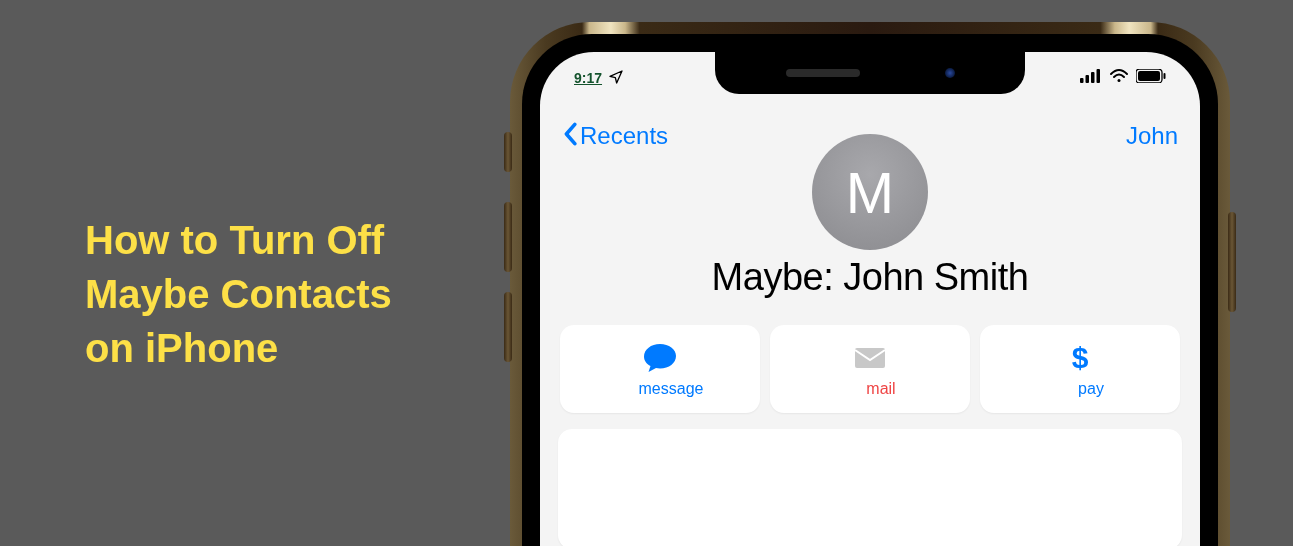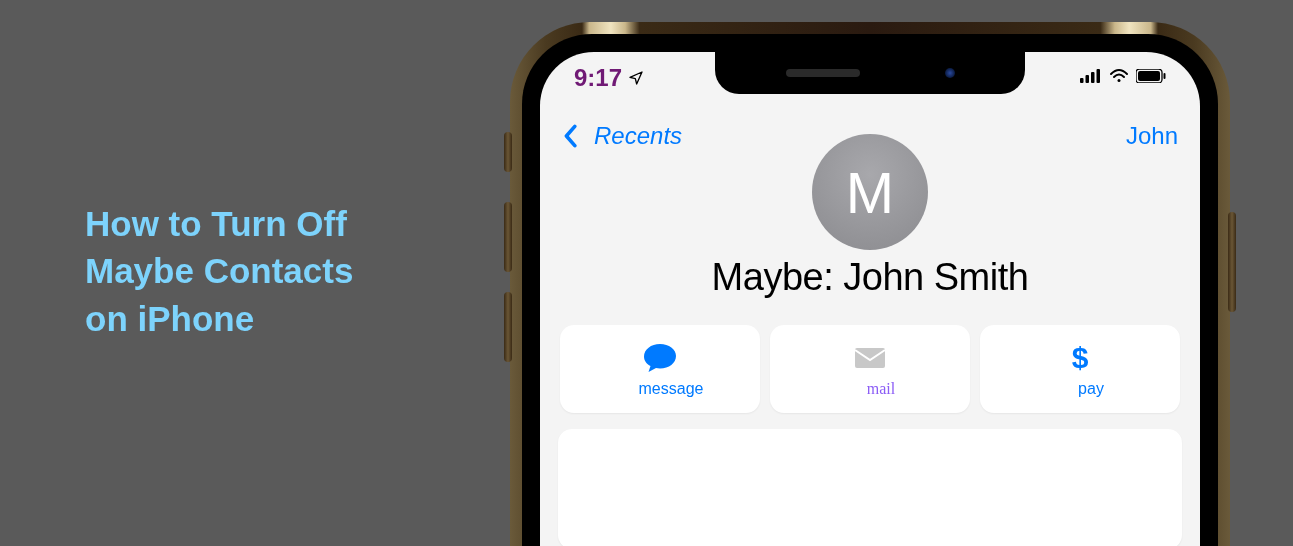--- a/index.html
+++ b/index.html
@@ -7,23 +7,23 @@
       width: 1293px;
       height: 546px;
       background: #5a5a5a;
       font-family: -apple-system, BlinkMacSystemFont, "Helvetica Neue", Arial, sans-serif;
       overflow: hidden;
       position: relative;
     }
     .headline {
       position: absolute;
       left: 85px;
-      top: 200px;
-      color: #7dd3fc;
-      font-size: 35px;
+      top: 213px;
+      color: #fde047;
+      font-size: 40px;
       font-weight: 600;
       line-height: 1.35;
     }
     .phone-outer {
       position: absolute;
       left: 510px;
       top: 22px;
       width: 720px;
       height: 900px;
       background: linear-gradient(90deg,#6a5a3a 0%,#4a3a20 5%,#3a2a15 10%,#c9b68a 11%,#f0e4c0 14%,#c9b68a 16%,#3a2a15 18%,#2a1a10 50%,#3a2a15 82%,#c9b68a 84%,#f0e4c0 86%,#c9b68a 89%,#3a2a15 90%,#4a3a20 95%,#6a5a3a 100%);
@@ -91,23 +91,24 @@
       display: flex;
       justify-content: space-between;
       align-items: center;
       padding: 0 34px;
       z-index: 5;
     }
     .status-left {
       display: flex;
       align-items: center;
       gap: 6px;
-      font-size: 24px;
+      font-size: 14px;
       font-weight: 600;
-      color: #701a75;
+      color: #14532d;
+      text-decoration: underline;
     }
     .status-right {
       display: flex;
       align-items: center;
       gap: 7px;
     }
     .content {
       position: absolute;
       top: 52px; left: 0; right: 0; bottom: 0;
       padding: 12px 18px 0;
@@ -115,23 +116,21 @@
     .nav-bar {
       display: flex;
       justify-content: space-between;
       align-items: center;
       font-size: 24px;
       color: #007aff;
       padding: 6px 4px 8px;
     }
     .nav-back {
       display: flex;
-      align-items: center;
-      gap: 16px;
-      font-style: italic;
+      gap: 2px;
     }
     .avatar-wrap {
       display: flex;
       flex-direction: column;
       align-items: center;
       margin-top: -24px;
     }
     .avatar {
       width: 116px;
       height: 116px;
@@ -173,21 +172,21 @@
       height: 34px;
       display: flex;
       align-items: center;
       justify-content: center;
     }
     .action-label {
       font-size: 16px;
       color: #007aff;
       padding-left: 22px;
     }
-    .action-btn.disabled .action-label { color: #8b5cf6; font-family: Liberation Serif, serif; }
+    .action-btn.disabled .action-label { color: #ef4444; }
     .blank-card {
       margin-top: 16px;
       background: #fff;
       border-radius: 14px;
       height: 120px;
       box-shadow: 0 1px 2px rgba(0,0,0,0.06);
     }
   </style>
 </head>
 <body>

